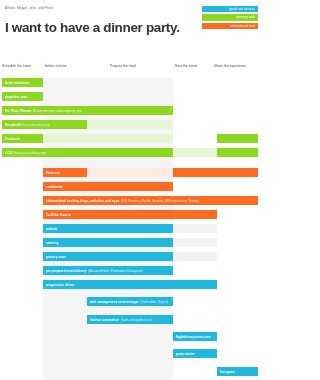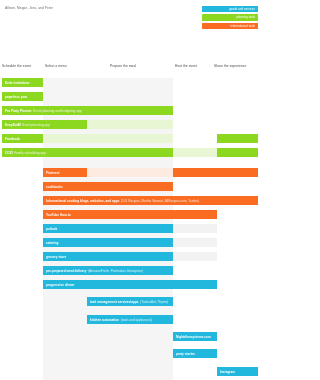--- a/index.html
+++ b/index.html
@@ -56,20 +56,21 @@
   .bar.tint{padding-left:0;}
   .bar .lbl{font-size:3.1px;font-weight:bold;color:#ffffff;letter-spacing:.04px;}
   .bar .sub{font-size:3.1px;font-weight:normal;color:rgba(255,255,255,.82);letter-spacing:.04px;margin-left:1.6px;}
 </style>
 </head>
 <body>
 
 <div class="page">
 
   <div class="byline">Allison, Megan, Jess, and Peter</div>
+  <div class="title">I want to have a dinner party.</div>
 
   <div class="legend" id="legend">
       <div class="legend-item" style="background: rgb(34, 184, 221);">
         <span>goods and services</span>
       </div>
       <div class="legend-item" style="background: rgb(140, 215, 32);">
         <span>planning tools</span>
       </div>
       <div class="legend-item" style="background: rgb(249, 108, 34);">
         <span>informational tools</span>

